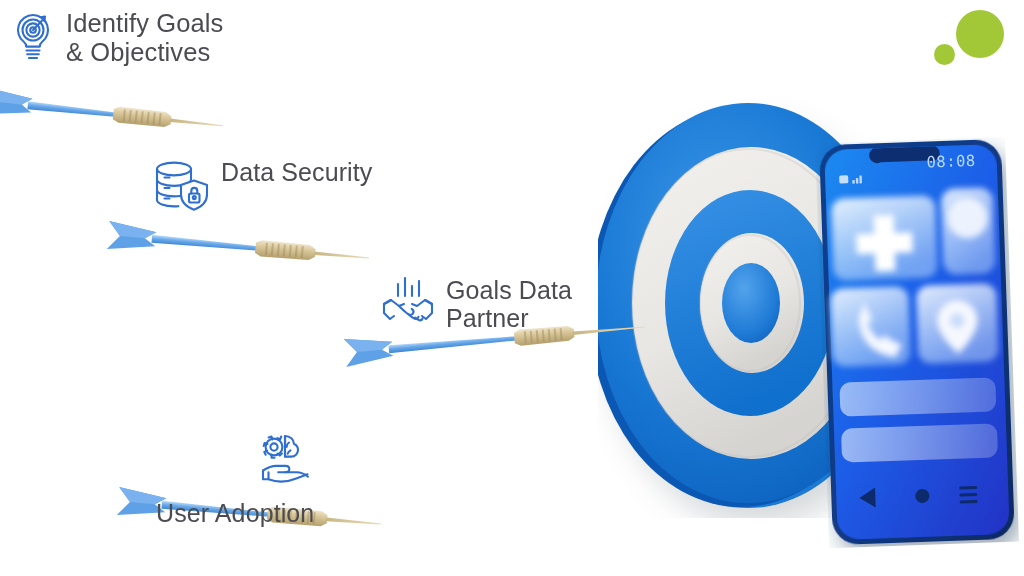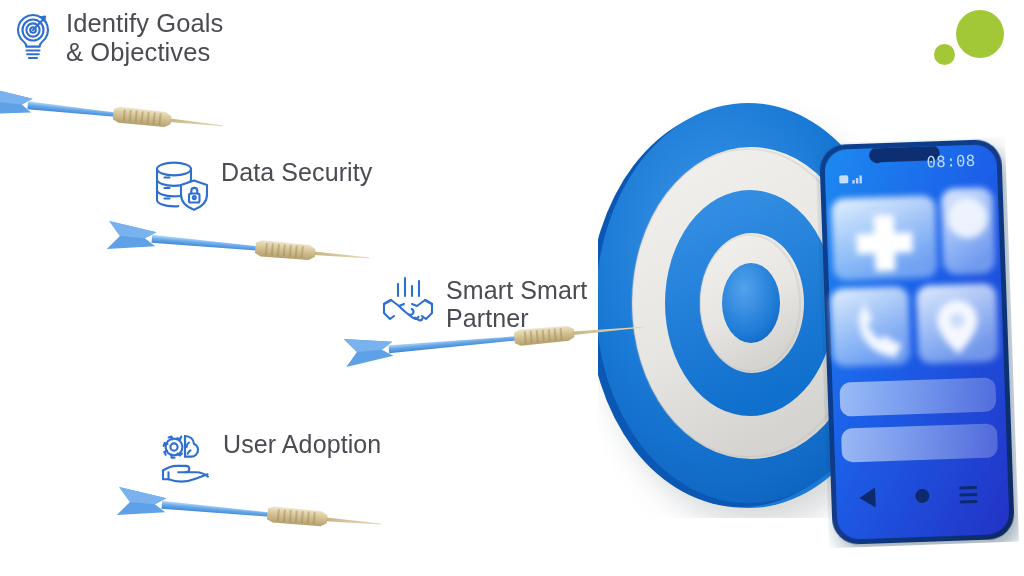--- a/index.html
+++ b/index.html
@@ -35,21 +35,21 @@
     line-height:1.13;
     letter-spacing:.1px;
     font-weight:400;
     white-space:pre-line;
     padding-top:1px;
   }
   #item-goals{left:9px;top:8px;}
   #item-goals .label{font-size:25.5px;}
   #item-security{left:150px;top:158px;align-items:flex-start;}
   #item-partner{left:379px;top:275px;}
-  #item-adoption{left:156px;top:430px;align-items:flex-start;}
+  #item-adoption{left:156px;top:430px;align-items:flex-end;flex-direction:column;}
   #item-adoption .label{padding-top:0;}
   #item-security .label{padding-top:0;}
 
   
   .dart{position:absolute;transform-origin:left center;}
 </style>
 </head>
 <body>
 
 <div id="stage">
@@ -334,21 +334,21 @@
           <path d="M40 21 V6"></path>
         <path d="M5 29 l7 -4 l8 6 l5 -2"></path>
         <path d="M53 29 l-7 -4 l-8 6 l-5 -2"></path>
         <path d="M12 25 l-7 4 v9 l6 6 l4 -3"></path>
         <path d="M46 25 l7 4 v9 l-6 6 l-4 -3"></path>
         <path d="M20 31 c3 3 6 6 9 8 c2 1.4 4 1 5 -0.6 c1 -1.6 .4 -3.4 -1.3 -4.6"></path>
         <path d="M29 39 c2 1.8 4 3.4 6 4.4 c2 1 3.8 .2 4.4 -1.6"></path>
         <path d="M36 42.6 c1.5 1.2 3 2.2 4.4 2.6 c1.6 .4 2.8 -.4 3.2 -1.8"></path>
       </svg>
     </span>
-    <span class="label">Smart Smart
+    <span class="label">Goals Data
 Partner</span>
   </div>
 
   <div class="item" id="item-adoption">
     <span class="ico">
       <svg width="58" height="56" viewBox="0 0 58 56" fill="none" stroke="#2f6fd0" stroke-width="2.1" stroke-linecap="round" stroke-linejoin="round" xmlns="http://www.w3.org/2000/svg">
         <path d="M29 6 c5 0 9 3.4 9 8 c2.6 1 4 3.2 4 6 c0 3.6 -3 6.6 -6.8 6.6 H29 z"></path>
         <path d="M33 12.5 c-1.5 1 -2.4 2.6 -2.4 4.4"></path>
         <path d="M34.5 20.4 c-1.3 .8 -2.4 2 -2.8 3.4"></path>
         <path d="M29 6 V26.6"></path>

